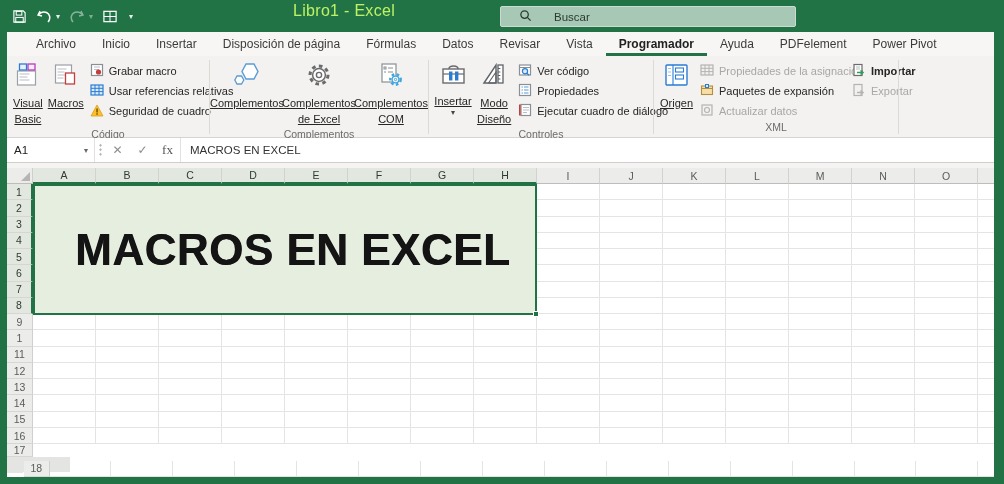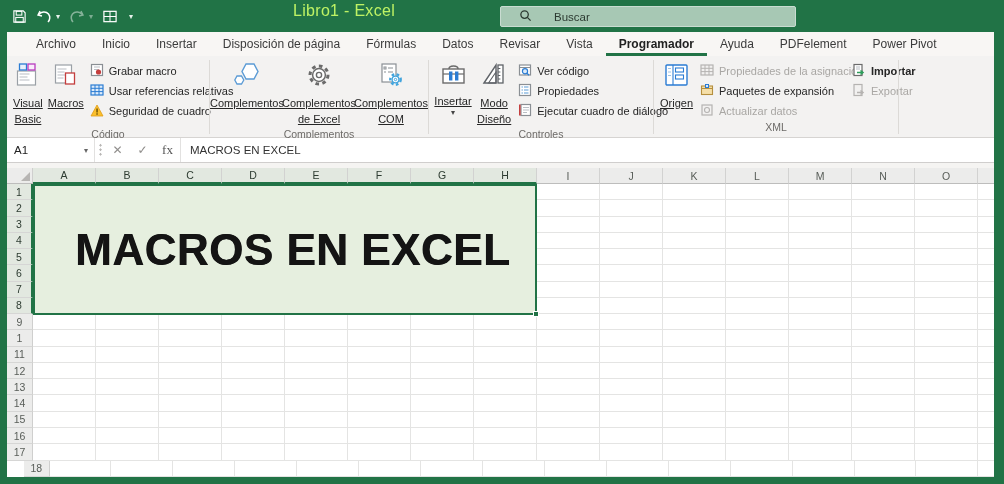--- a/index.html
+++ b/index.html
@@ -655,21 +655,21 @@
           <div class="gcell"></div>
           <div class="gcell"></div>
           <div class="gcell"></div>
           <div class="gcell"></div>
           <div class="gcell"></div>
           <div class="gcell"></div>
           <div class="gcell"></div>
           <div class="gcell"></div>
           <div class="gcell filler"></div>
         </div>
-        <div class="grow" style="height: 16.278px;">
+        <div class="grow" style="height: 16.278px; flex-direction: column;">
           <div class="rhead">17</div>
           <div class="gcell"></div>
           <div class="gcell"></div>
           <div class="gcell"></div>
           <div class="gcell"></div>
           <div class="gcell"></div>
           <div class="gcell"></div>
           <div class="gcell"></div>
           <div class="gcell"></div>
           <div class="gcell"></div>

